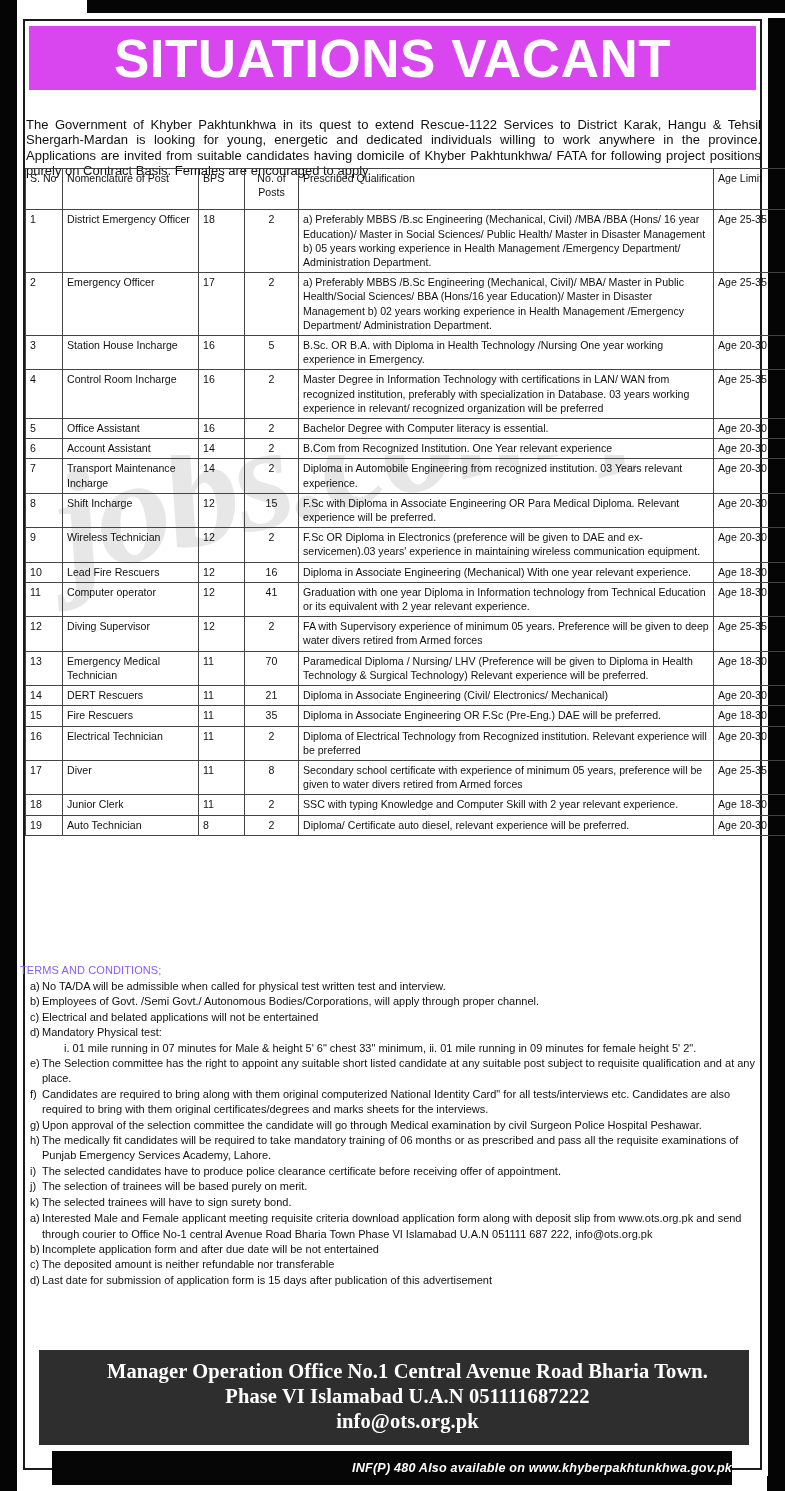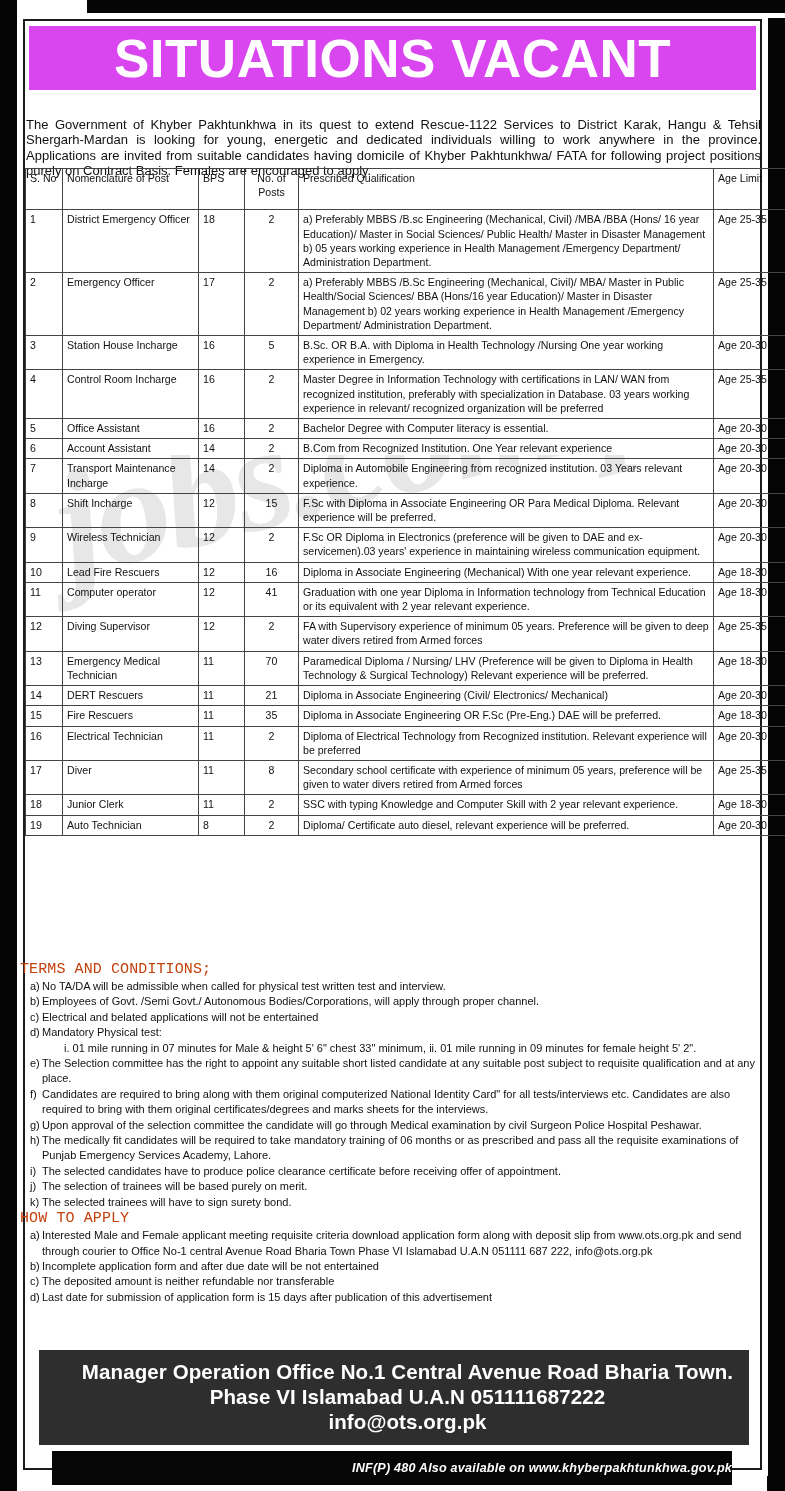--- a/index.html
+++ b/index.html
@@ -145,26 +145,25 @@
   #terms {
     position: absolute;
     left: 20px;
     top: 962px;
     width: 745px;
     z-index: 12;
     font-size: 11px;
     color: #111;
   }
   .sect-head {
-    font-size: 15px;
+    font-size: 11px;
     line-height: 16px;
-    color: #c2410c;
+    color: #8b5cf6;
     margin: 0 0 1px 0;
     letter-spacing: 0.1px;
-    font-family: Liberation Mono, monospace;
   }
   .cond {
     display: flex;
     align-items: flex-start;
     line-height: 15.4px;
   }
   .cond .mark {
     flex: 0 0 auto;
     width: 22px;
     padding-left: 10px;
@@ -184,21 +183,21 @@
     top: 1350px;
     width: 710px;
     background: #2e2e2e;
     padding: 9px 0 11px 0;
     text-align: center;
     z-index: 12;
     box-sizing: border-box;
   }
   #contact div {
     color: #ffffff;
-    font-family: Liberation Sans, sans-serif;
+    font-family: Liberation Serif, serif;
     font-weight: bold;
     font-size: 20.5px;
     line-height: 25px;
     letter-spacing: 0.1px;
     padding-left: 27px;
   }
 
   
   #footer {
     position: absolute;
@@ -455,21 +454,20 @@
         <div class="cond">
           <span class="mark">j)</span>
           <span class="body">The selection of trainees will be based purely on merit.</span>
         </div>
         <div class="cond">
           <span class="mark">k)</span>
           <span class="body">The selected trainees will have to sign surety bond.</span>
         </div>
       </div>
     <div id="howto">
-      <div class="sect-head">HOW TO APPLY</div>
       <div id="howto-list">
           <div class="cond">
             <span class="mark">a)</span>
             <span class="body">Interested Male and Female applicant meeting requisite criteria download application form along with deposit slip from www.ots.org.pk and send through courier to Office No-1 central Avenue Road Bharia Town Phase VI Islamabad U.A.N 051111 687 222, info@ots.org.pk</span>
           </div>
           <div class="cond">
             <span class="mark">b)</span>
             <span class="body">Incomplete application form and after due date will be not entertained</span>
           </div>
           <div class="cond">

